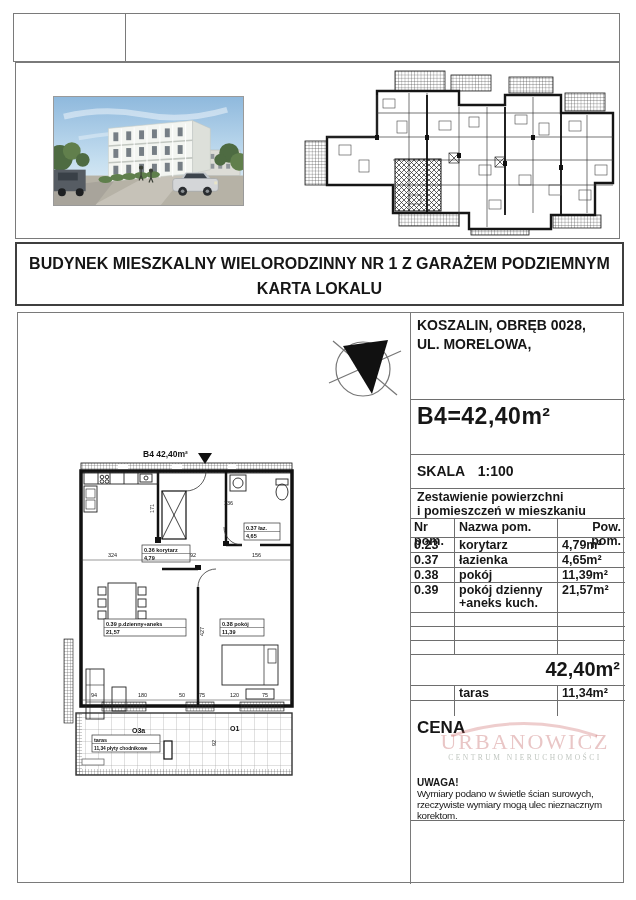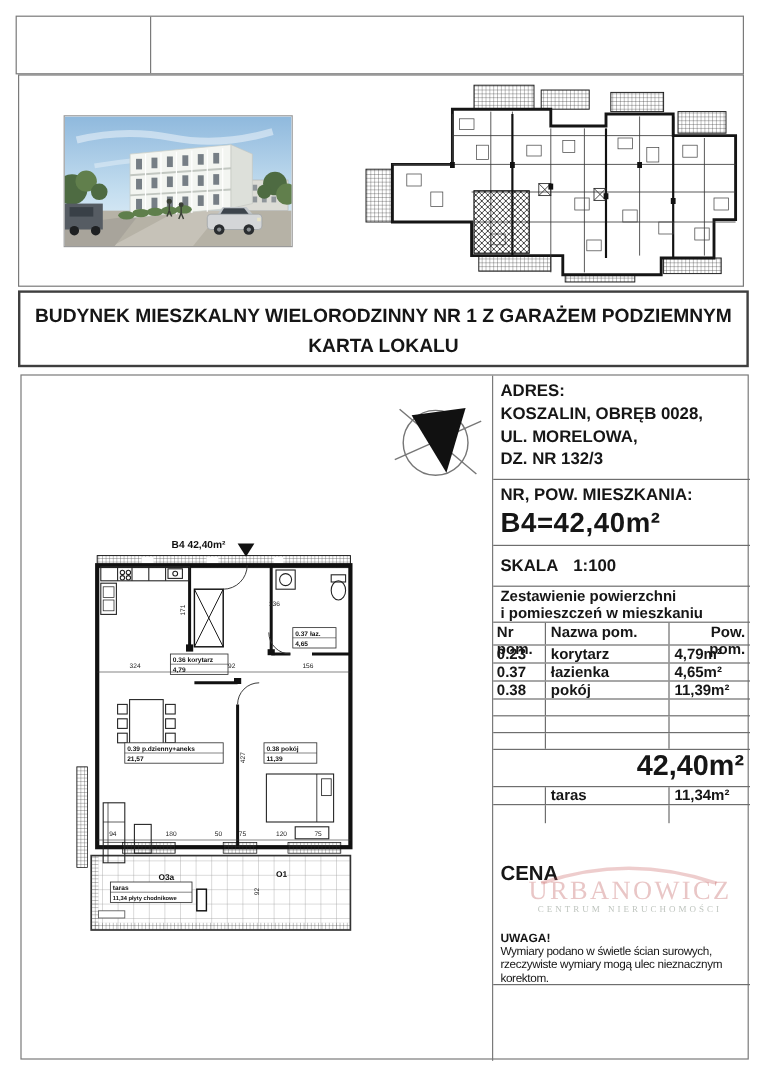--- a/index.html
+++ b/index.html
@@ -44,21 +44,21 @@
   .tbl{height:196px;font-weight:bold;font-size:12.5px;}
   .trow{display:flex;border-bottom:1px solid #6e6e6e;box-sizing:border-box;}
   .trow .c1{width:44px;padding:1px 3px;border-right:1px solid #6e6e6e;box-sizing:border-box;}
   .trow .c2{flex:1;padding:1px 4px;border-right:1px solid #6e6e6e;box-sizing:border-box;}
   .trow .c3{width:67px;padding:1px 4px;text-align:left;box-sizing:border-box;}
   .th{height:19px;}
   .tr{height:15px;line-height:13px;}
   .tr2{height:30px;line-height:13px;}
   .tre{height:14px;}
   .trtotal{height:30px;border-bottom:1px solid #6e6e6e;text-align:right;
-           font-size:24px;line-height:28px;padding-right:5px;}
+           font-size:20px;line-height:28px;padding-right:5px;}
   .th .c3{text-align:right;}
 
   .b-note{height:46px;padding:2px 6px;}
   .note-lbl{font-weight:bold;font-size:10px;line-height:11px;}
   .note-line{font-size:9.8px;line-height:11px;letter-spacing:-0.3px;white-space:nowrap;}
   .b-cena{height:60px;border-bottom:none;}
   .cena-lbl{font-weight:bold;font-size:17px;}
 
   
   .wm{position:absolute;left:18px;top:16px;width:192px;text-align:center;pointer-events:none;}
@@ -433,29 +433,26 @@
           <text x="184" y="256">120</text>
           <text x="216" y="256">75</text>
           <text x="170" y="305" transform="rotate(-90 170 305)">92</text>
         </g>
       </svg>
     </div>
 
     <div class="abs rcol">
 
       <div class="box b-adres">
-        <div class="lbl">ADRES:</div>
         <div class="addr-line">KOSZALIN,  OBRĘB  0028,</div>
         <div class="addr-line">UL. MORELOWA,</div>
-        <div class="addr-line">DZ. NR 132/3</div>
       </div>
 
 
       <div class="box b-unit">
-        <div class="lbl">NR, POW. MIESZKANIA:</div>
         <div class="big">B4=42,40m²</div>
       </div>
 
       <div class="box b-skala">
         <span class="lbl">SKALA</span>
         <span class="lbl" style="margin-left:8px;">1:100</span>
       </div>
 
       <div class="box b-sum">
         <div class="sum-line">Zestawienie powierzchni</div>
@@ -475,20 +472,28 @@
         </div>
         <div class="trow tr">
           <div class="c1">0.37</div>
           <div class="c2">łazienka</div>
           <div class="c3">4,65m²</div>
         </div>
         <div class="trow tr">
           <div class="c1">0.38</div>
           <div class="c2">pokój</div>
           <div class="c3">11,39m²</div>
+        </div>
+        <div class="trow tr2">
+          <div class="c1">0.39</div>
+          <div class="c2">
+            <div>pokój dzienny</div>
+            <div>+aneks kuch.</div>
+          </div>
+          <div class="c3">21,57m²</div>
         </div>
         <div class="trow tre">
             <div class="c1"></div>
             <div class="c2"></div>
             <div class="c3"></div>
           </div>
         <div class="trow tre">
             <div class="c1"></div>
             <div class="c2"></div>
             <div class="c3"></div>

